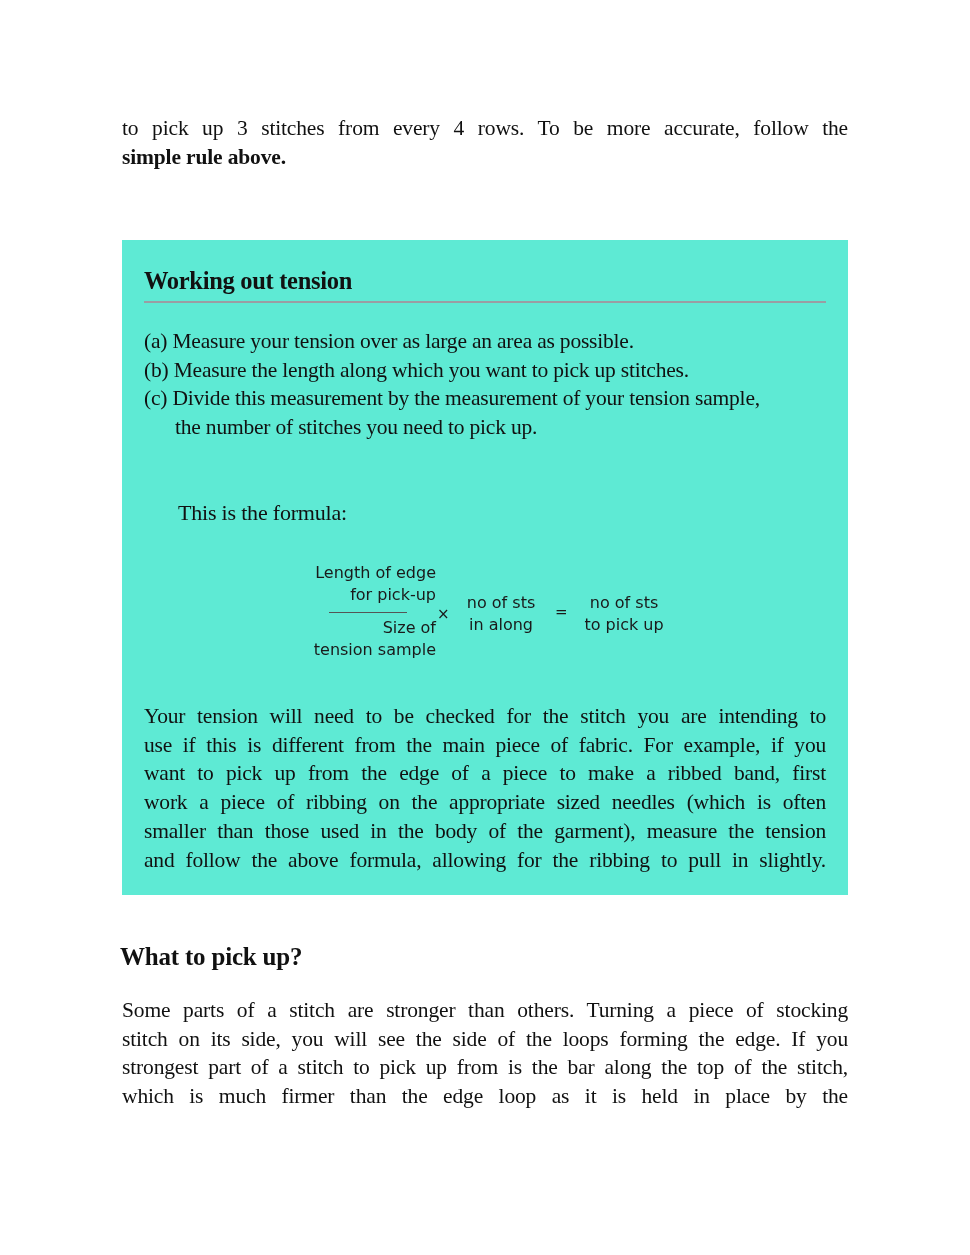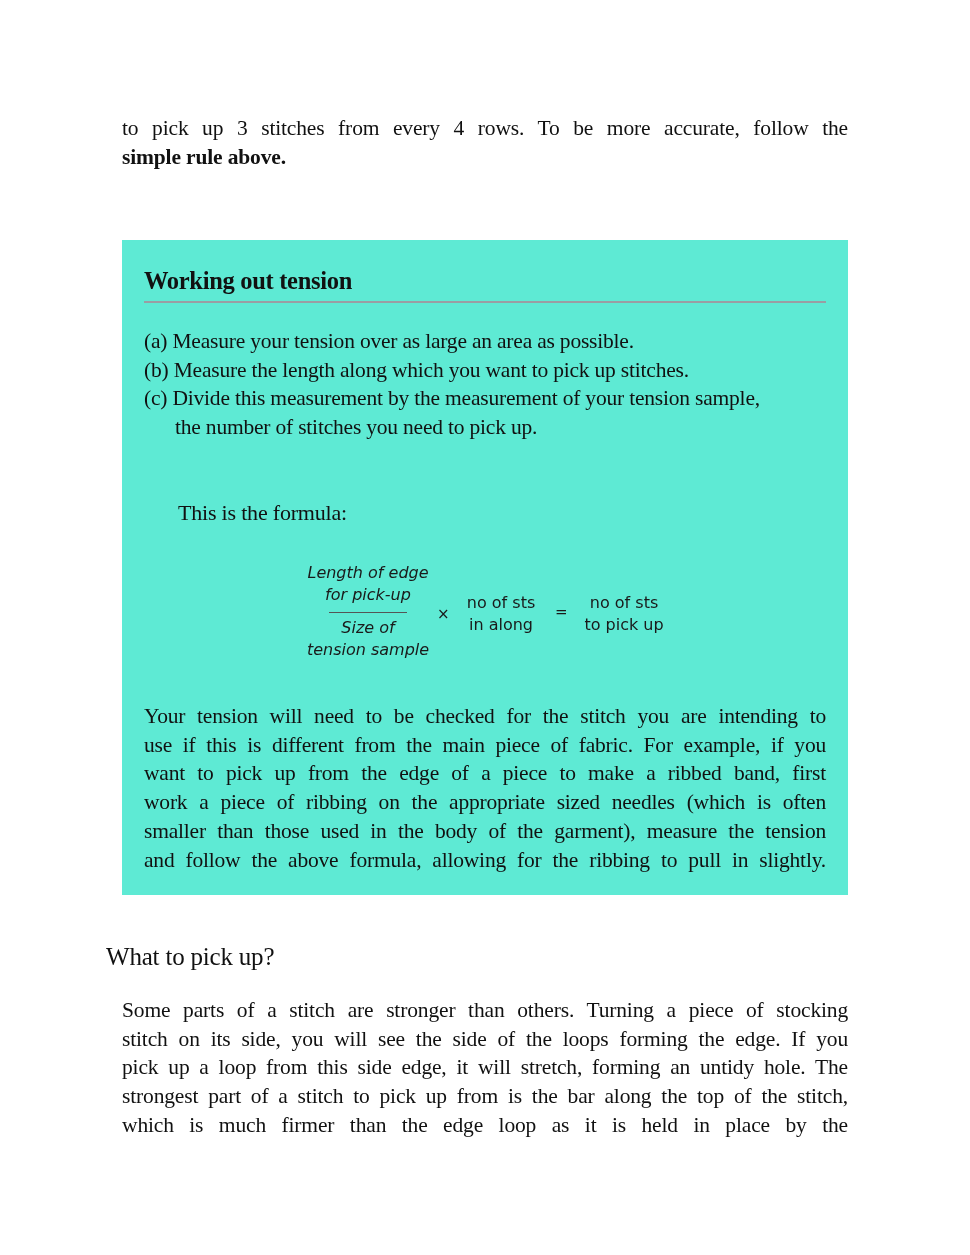--- a/index.html
+++ b/index.html
@@ -70,23 +70,22 @@
       height: 110px;
       font-family: "DejaVu Sans", "Liberation Sans", sans-serif;
       font-size: 16px;
       color: #1a1a1a;
     }
     .frac {
       position: absolute;
       left: 10px;
       top: 0;
       width: 136px;
-      text-align: center;
+      text-align: right;
       line-height: 22px;
-      font-style: italic;
     }
     .frac .bar {
       display: block;
       width: 78px;
       height: 1px;
       background: #555;
       margin: 6px auto 4px auto;
     }
     .op {
       position: absolute;
@@ -110,24 +109,24 @@
       top: 462px;
       width: 682px;
       font-size: 21.5px;
       line-height: 28.7px;
       letter-spacing: -0.2px;
     }
     .box-body .line { display: block; text-align: justify; text-align-last: justify; white-space: nowrap; }
 
     .section-heading {
       position: absolute;
-      left: 106px;
+      left: 120px;
       top: 940px;
       font-size: 25px;
-      font-weight: normal;
+      font-weight: bold;
       line-height: 34px;
       letter-spacing: -0.2px;
     }
     #body-para { top: 996px; }
   </style>
 </head>
 <body>
 
 <div class="para" id="intro">
   <span class="line">to pick up 3 stitches from every 4 rows. To be more accurate, follow the</span>
@@ -174,16 +173,15 @@
     <span class="line">smaller than those used in the body of the garment), measure the tension</span>
     <span class="line">and follow the above formula, allowing for the ribbing to pull in slightly.</span>
   </div>
 </div>
 
 <h2 class="section-heading">What to pick up?</h2>
 
 <div class="para" id="body-para">
   <span class="line">Some parts of a stitch are stronger than others. Turning a piece of stocking</span>
   <span class="line">stitch on its side, you will see the side of the loops forming the edge. If you</span>
-  <span class="line">pick up a loop from this side edge, it will stretch, forming an untidy hole. The</span>
   <span class="line">strongest part of a stitch to pick up from is the bar along the top of the stitch,</span>
   <span class="line">which is much firmer than the edge loop as it is held in place by the</span>
 </div>
 
 </body></html>

